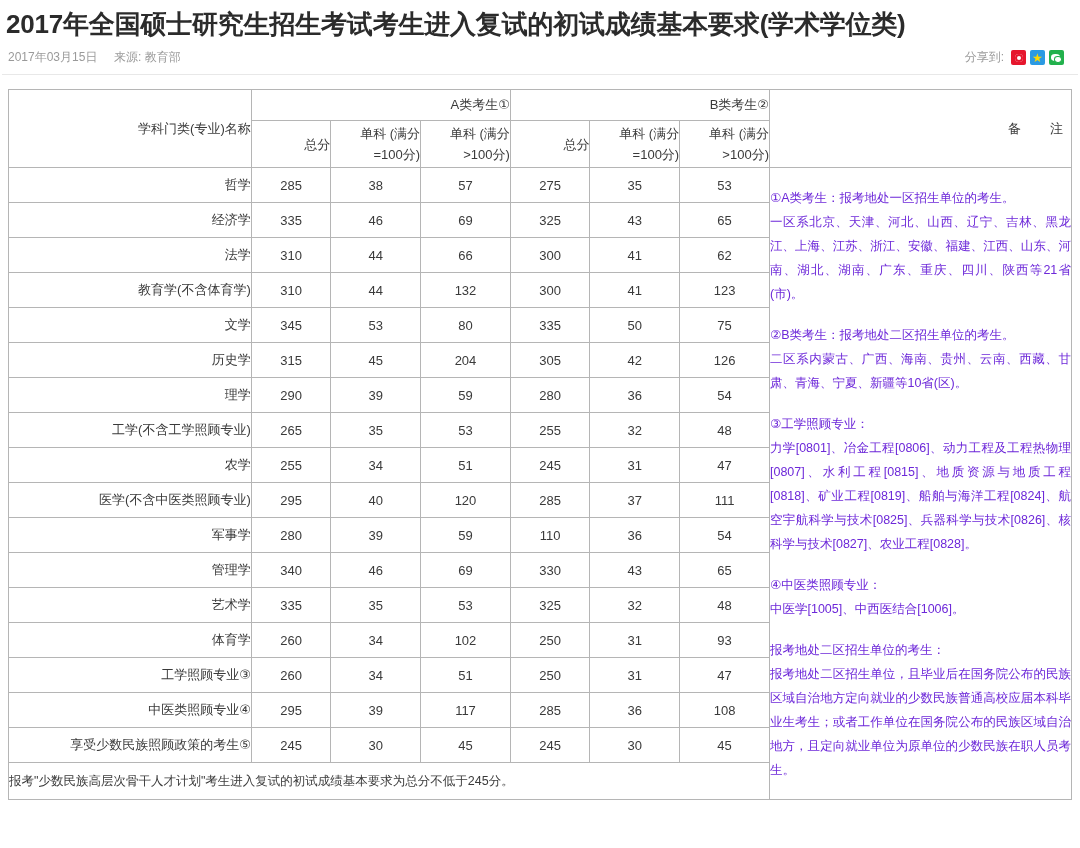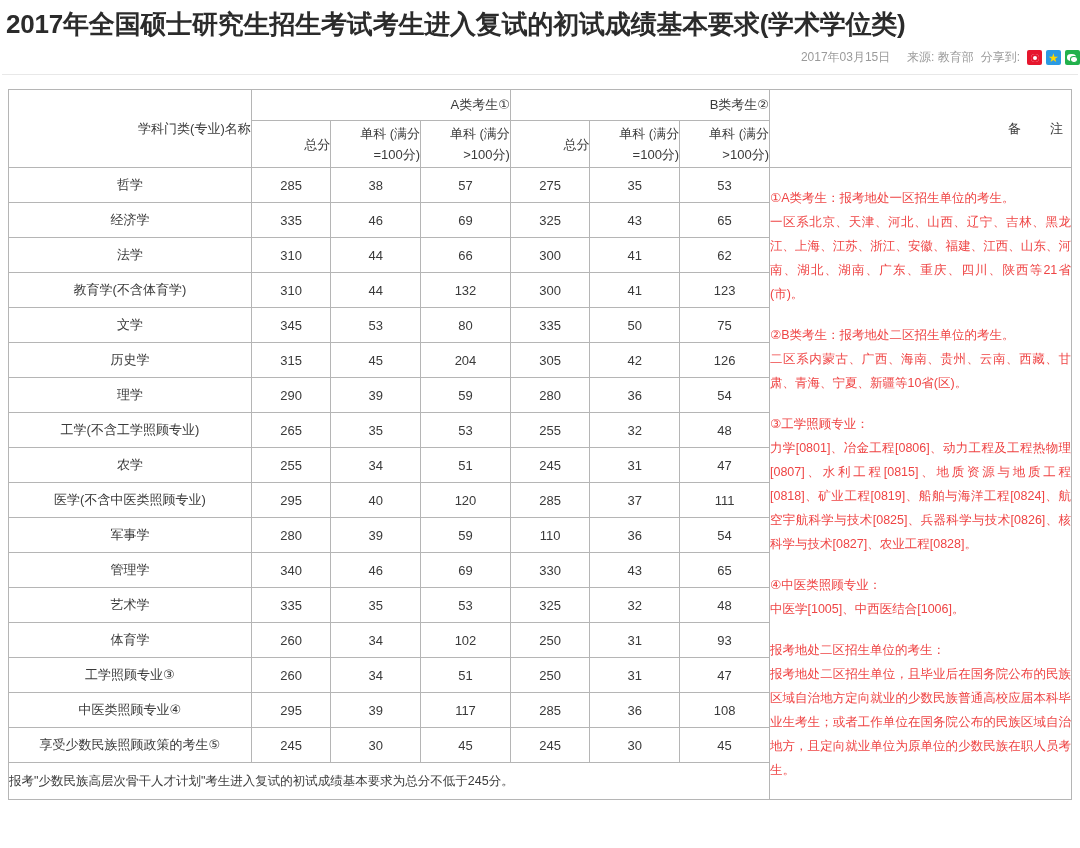--- a/index.html
+++ b/index.html
@@ -27,22 +27,22 @@
     font-weight: bold;
     color: #2b2b2b;
     letter-spacing: -0.2px;
     padding: 7px 0 0 6px;
     line-height: 34px;
     white-space: nowrap;
   }
   .meta-bar {
     display: flex;
     align-items: center;
-    justify-content: flex-end;
-    padding: 9px 0 0 8px;
+    justify-content: space-between;
+    padding: 9px 16px 0 8px;
     height: 24px;
     box-sizing: border-box;
     gap: 7px;
   }
   .meta-left {
     font-size: 12px;
     color: #9a9a9a;
     white-space: nowrap;
   }
   .meta-left .sep { display: inline-block; width: 10px; }
@@ -126,34 +126,34 @@
   }
   th.name-head { height: 76px; }
   th.grp-head  { height: 30px; }
   th.sub-head  { height: 46px; line-height: 21px; }
   th.note-head { height: 76px; vertical-align: top; padding-top: 12px; }
   th.note-head .spaced { letter-spacing: 8px; }
 
   td.subject {
     padding-left: 10px;
     height: 34px;
-    text-align: center;
+    text-align: right;
     font-size: 13px;
   }
   td.num {
     text-align: center;
     height: 34px;
     font-size: 13px;
   }
   td.notes-cell {
     vertical-align: top;
     padding: 10px 11px 8px 11px;
     font-size: 12.5px;
     line-height: 24px;
-    color: #ef4444;
+    color: #6d28d9;
     text-align: justify;
   }
   .note-block { margin-bottom: 17px; }
   .note-block:last-child { margin-bottom: 0; }
   .note-head-line { display: block; }
   .note-body-line { display: block; }
 
   td.footnote {
     height: 36px;
     padding-left: 10px;

